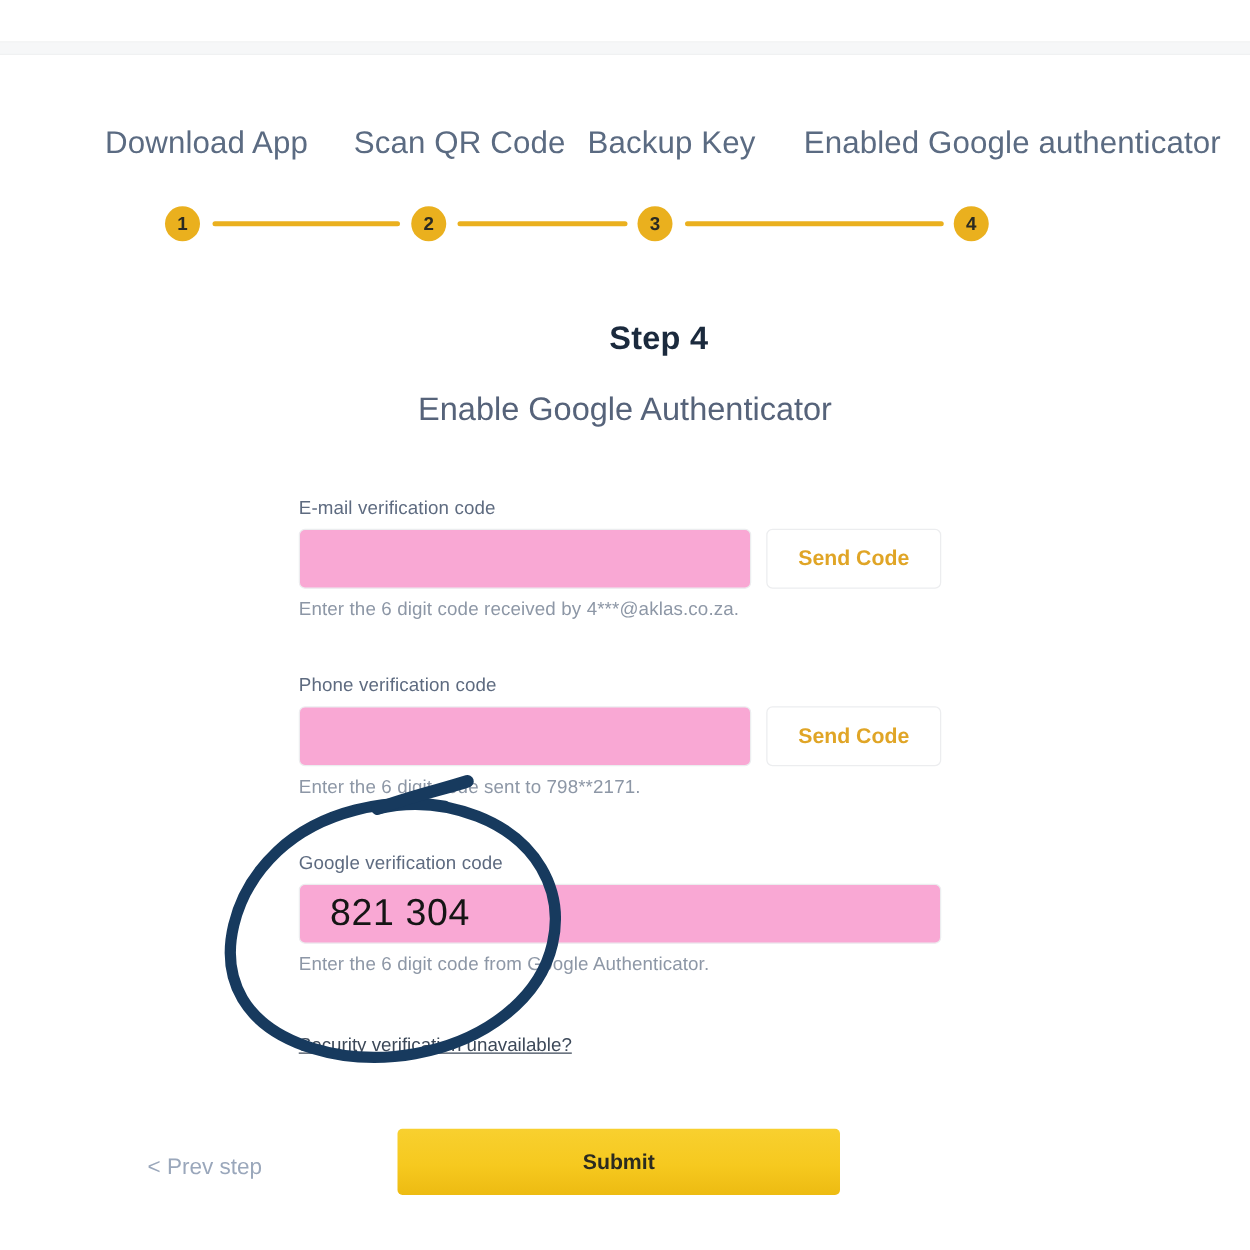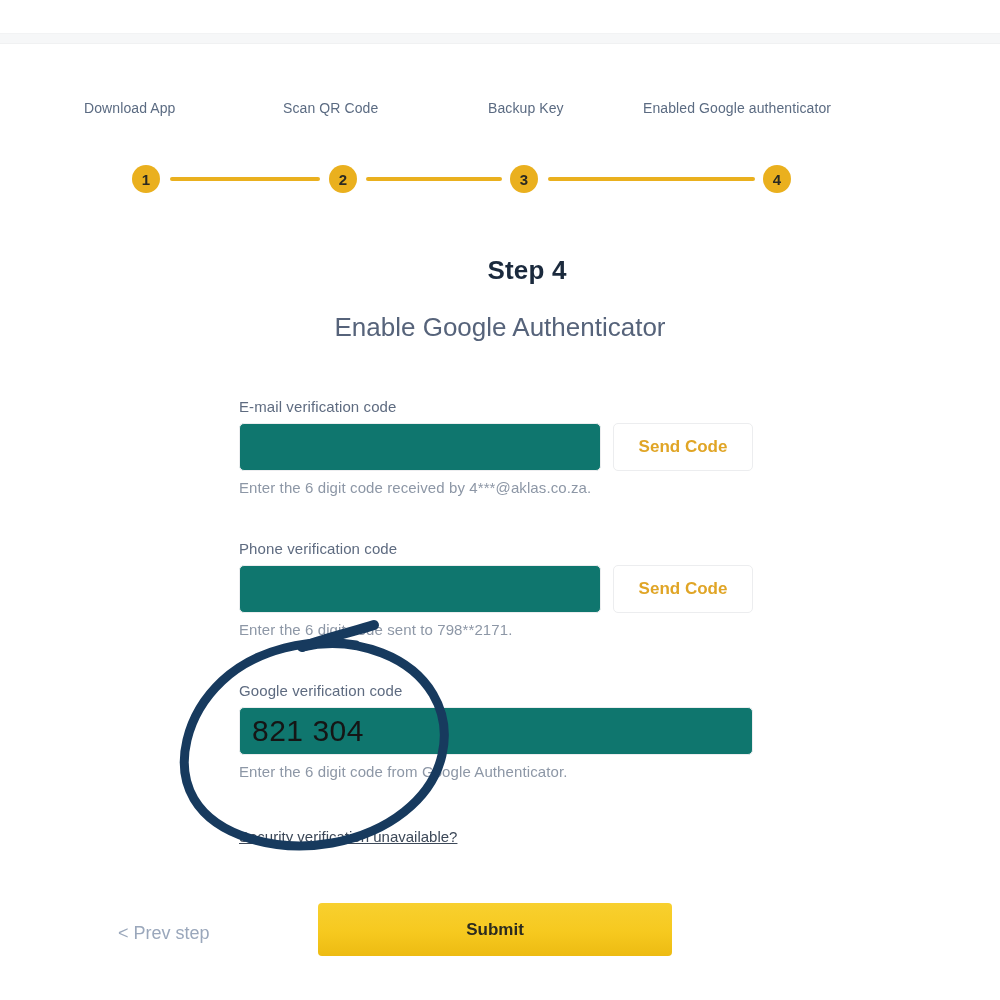--- a/index.html
+++ b/index.html
@@ -31,28 +31,28 @@
   
   .stepper {
     position: absolute;
     left: 0;
     top: 100px;
     width: 1000px;
     height: 110px;
   }
   .step-label {
     position: absolute;
-    font-size: 14px;
+    font-size: 25px;
     color: #5b6b82;
     white-space: nowrap;
     letter-spacing: .1px;
   }
   .step-label.l1 { left: 84px;  top: 0; }
   .step-label.l2 { left: 283px; top: 0; }
-  .step-label.l3 { left: 488px; top: 0; }
+  .step-label.l3 { left: 470px; top: 0; }
   .step-label.l4 { left: 643px; top: 0; }
 
   .step-track {
     position: absolute;
     left: 0;
     top: 62px;
     width: 1000px;
     height: 34px;
   }
   .step-circle {
@@ -129,25 +129,25 @@
   .field-row {
     display: flex;
     align-items: center;
     gap: 12px;
   }
   .text-input {
     flex: 1 1 auto;
     height: 48px;
     border: 1px solid #ecedef;
     border-radius: 5px;
-    background: #0f766e;
+    background: #f9a8d4;
     box-sizing: border-box;
     display: flex;
     align-items: center;
-    padding: 0 12px;
+    padding: 0 24px;
     font-size: 16px;
     color: #1c1c1c;
   }
   .text-input.wide { width: 100%; }
   .input-value {
     font-size: 30px;
     color: #151515;
     line-height: 1;
     letter-spacing: .5px;
   }

